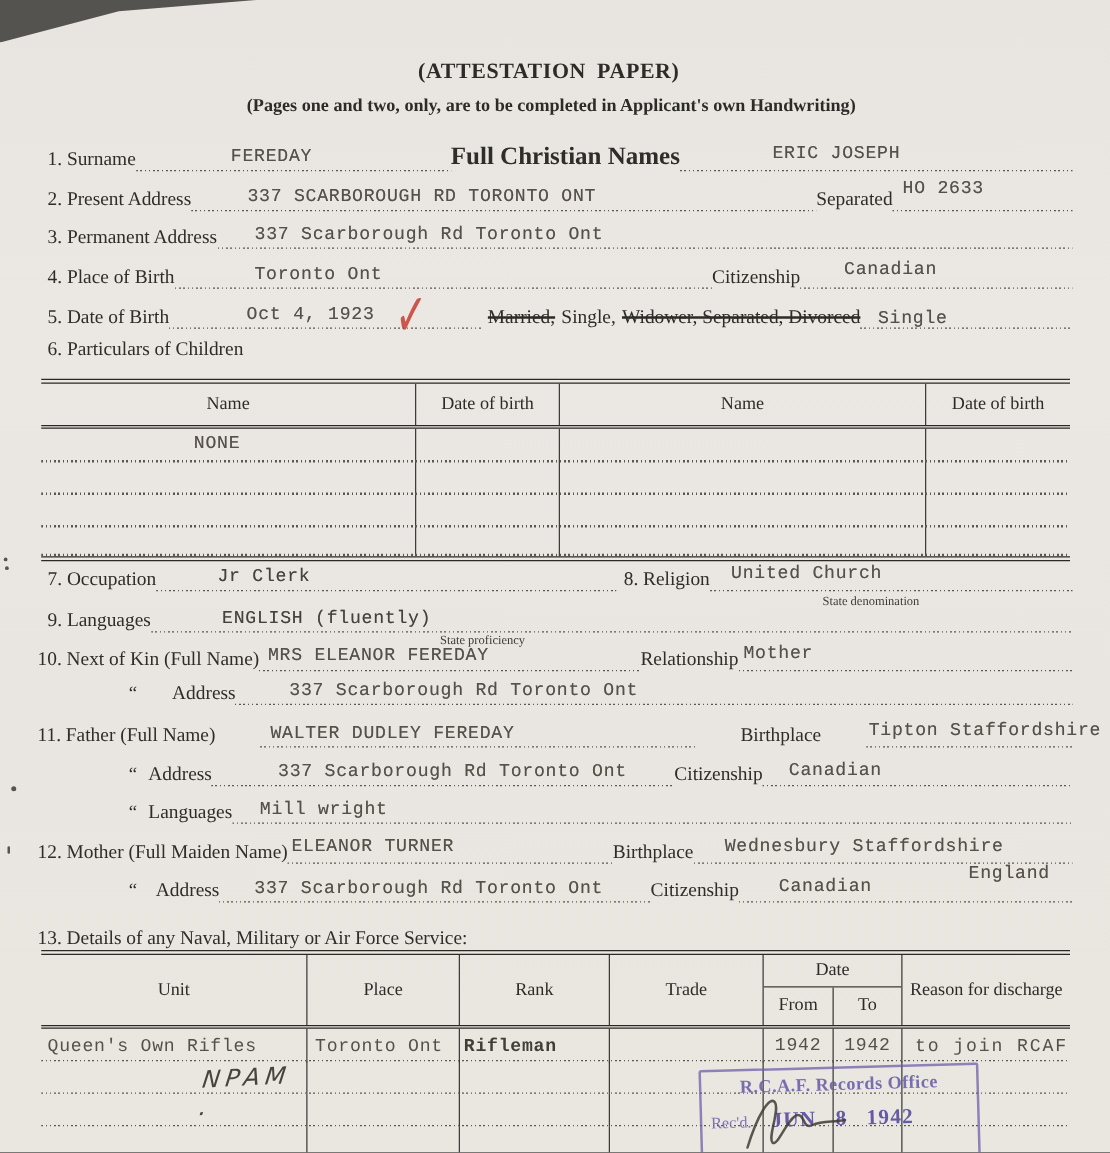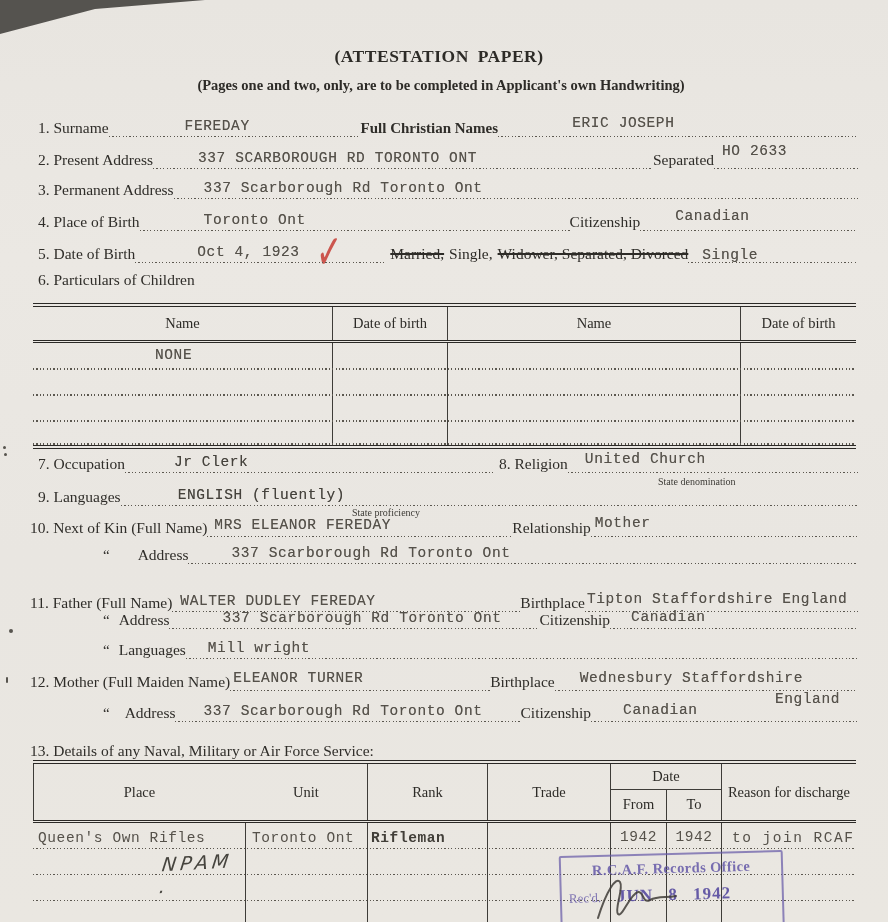--- a/index.html
+++ b/index.html
@@ -91,21 +91,21 @@
   <div class="speck" style="left:6px;top:677px;width:2px;height:6px;border-radius:1px;"></div>
 
   <div class="subtitle">(ATTESTATION PAPER)</div>
   <div class="instruction">(Pages one and two, only, are to be completed in Applicant's own Handwriting)</div>
 
   <div class="frow" style="top:117px;">
     <span class="lab">1. Surname</span>
     <span class="dots" style="width:252px;">
       <span class="tv" style="left:76px;">FEREDAY</span>
     </span>
-    <span class="lab" style="font-weight:bold;font-size:15px;">Full Christian Names</span>
+    <span class="lab" style="font-weight:bold;font-size:20px;">Full Christian Names</span>
     <span class="dots grow">
       <span class="tv" style="left:74px;bottom:6px;">ERIC JOSEPH</span>
     </span>
   </div>
 
   <div class="frow" style="top:149px;">
     <span class="lab">2. Present Address</span>
     <span class="dots" style="width:500px;">
       <span class="tv" style="left:45px;">337 SCARBOROUGH RD TORONTO ONT</span>
     </span>
@@ -200,21 +200,21 @@
   </div>
 
   <div class="frow" style="top:544px;left:103px;">
     <span class="lab ditto">“</span>
     <span class="lab" style="margin-left:28px;">Address</span>
     <span class="dots grow">
       <span class="tv" style="left:43px;">337 Scarborough Rd Toronto Ont</span>
     </span>
   </div>
 
-  <div class="frow" style="top:592px;left:30px;">
+  <div class="frow" style="top:578px;left:30px;gap:36px;">
     <span class="lab">11. Father (Full Name)</span>
     <span class="dots" style="width:348px;">
       <span class="tv" style="left:8px;">WALTER DUDLEY FEREDAY</span>
     </span>
     <span class="lab">Birthplace</span>
     <span class="dots grow">
       <span class="tv" style="left:2px;bottom:5px;">Tipton Staffordshire England</span>
     </span>
   </div>
 
@@ -259,22 +259,22 @@
     <span class="lab">Citizenship</span>
     <span class="dots grow">
       <span class="tv" style="left:32px;bottom:4px;">Canadian</span>
     </span>
   </div>
 
   <div class="plain-label" style="left:30px;top:742px;">13. Details of any Naval, Military or Air Force Service:</div>
 
   <div class="stable">
     <div class="sgrid sthead">
+      <div class="hc">Unit</div>
       <div class="hc bl">Place</div>
-      <div class="hc">Unit</div>
       <div class="hc bl">Rank</div>
       <div class="hc bl">Trade</div>
       <div class="datecell bl">
         <div class="date-top">Date</div>
         <div class="date-sub">
           <div class="fcol">From</div>
           <div class="tcol">To</div>
         </div>
       </div>
       <div class="hc bl">Reason for discharge</div>

